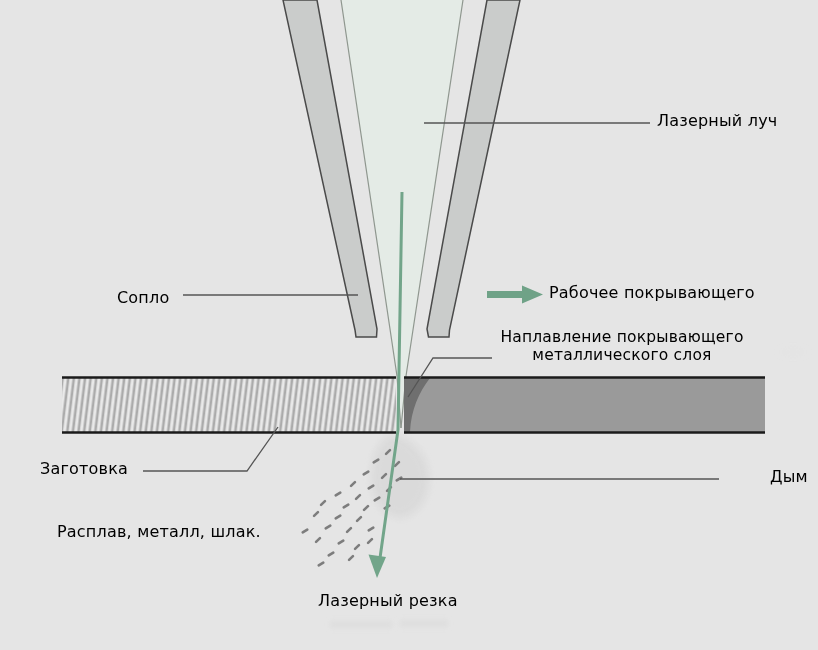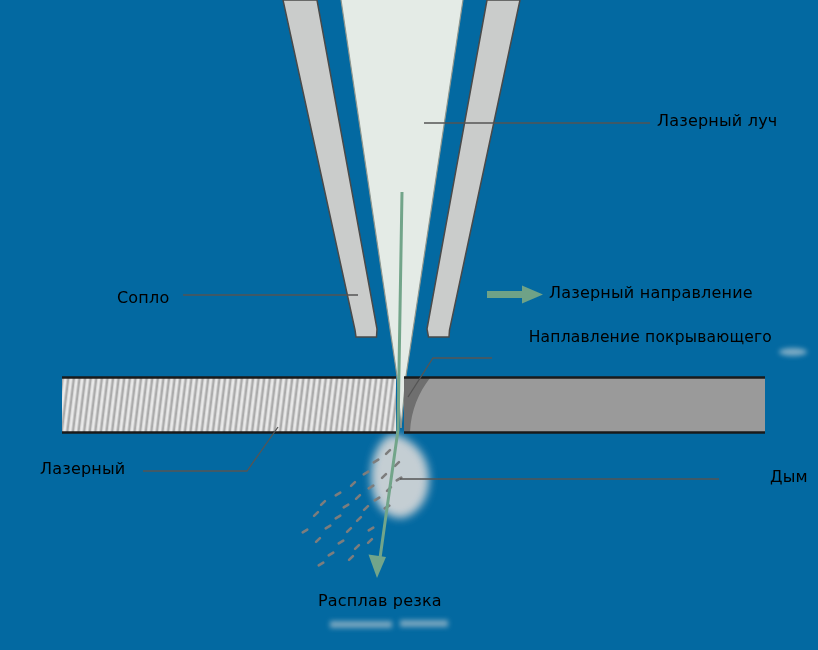--- a/index.html
+++ b/index.html
@@ -1,34 +1,34 @@
 <!DOCTYPE html>
 <html><head>
 <meta charset="utf-8">
 <style>
   html,body{margin:0;padding:0;background:#ffffff;}
   .canvas{
     position:relative;
     width:818px;height:650px;
-    background:#0369a1;
+    background:#e5e5e5;
     overflow:hidden;
     font-family:"DejaVu Sans",sans-serif;
   }
   .diagram-svg{position:absolute;left:0;top:0;}
   .label{
     position:absolute;
     font-size:16px;
     letter-spacing:.2px;
     color:#000;
     white-space:nowrap;
     line-height:18px;
   }
   .label.two-line{
     white-space:normal;
-    text-align:right;
+    text-align:center;
     font-size:15.5px;
     line-height:17.5px;
     width:300px;
   }
 </style>
 </head>
 <body>
 
 <div class="canvas">
 
@@ -125,25 +125,27 @@
       <rect x="330" y="621" width="62" height="7" fill="#d8d8d8"></rect>
       <rect x="400" y="620" width="48" height="7" fill="#d8d8d8"></rect>
       <ellipse cx="793" cy="352" rx="14" ry="4" fill="#e3e3e3"></ellipse>
     </g>
   </svg>
 
   <div class="label" style="left:657px;top:112px">Лазерный луч</div>
 
   <div class="label" style="left:117px;top:289px">Сопло</div>
 
-  <div class="label" style="left:549px;top:284px">Лазерный направление</div>
+  <div class="label" style="left:549px;top:284px">Рабочее покрывающего</div>
 
   <div class="label two-line" style="left:472px;top:329px">
     <div>Наплавление покрывающего</div>
+    <div>металлического слоя</div>
   </div>
 
-  <div class="label" style="left:40px;top:460px">Лазерный</div>
+  <div class="label" style="left:40px;top:460px">Заготовка</div>
 
   <div class="label" style="left:770px;top:468px">Дым</div>
 
+  <div class="label" style="left:57px;top:523px">Расплав, металл, шлак.</div>
 
-  <div class="label" style="left:318px;top:592px">Расплав резка</div>
+  <div class="label" style="left:318px;top:592px">Лазерный резка</div>
 </div>
 
 </body></html>

